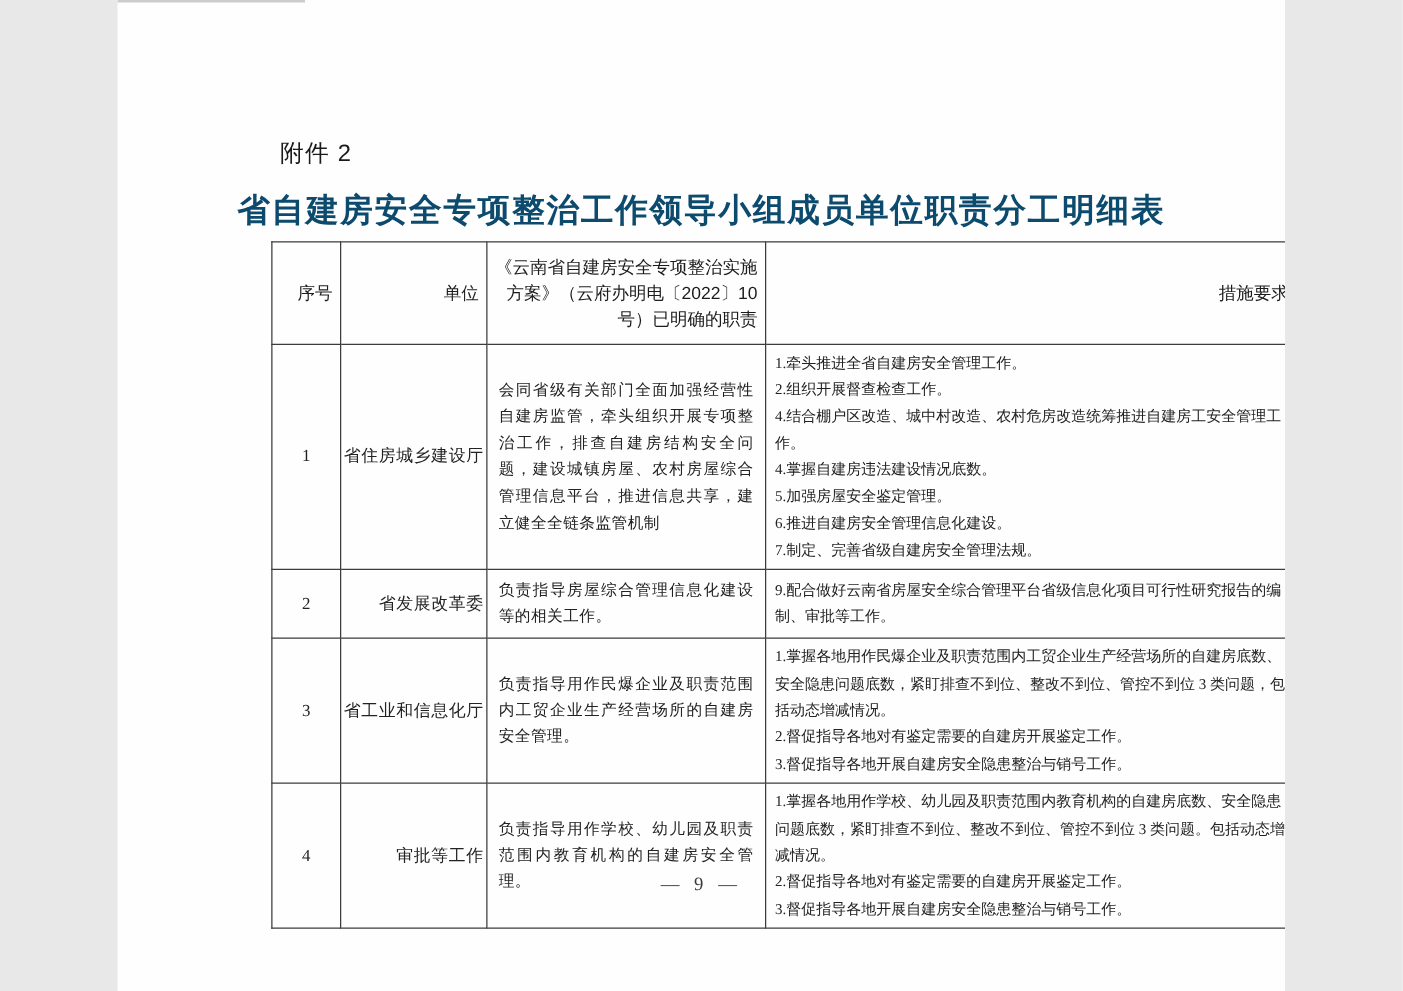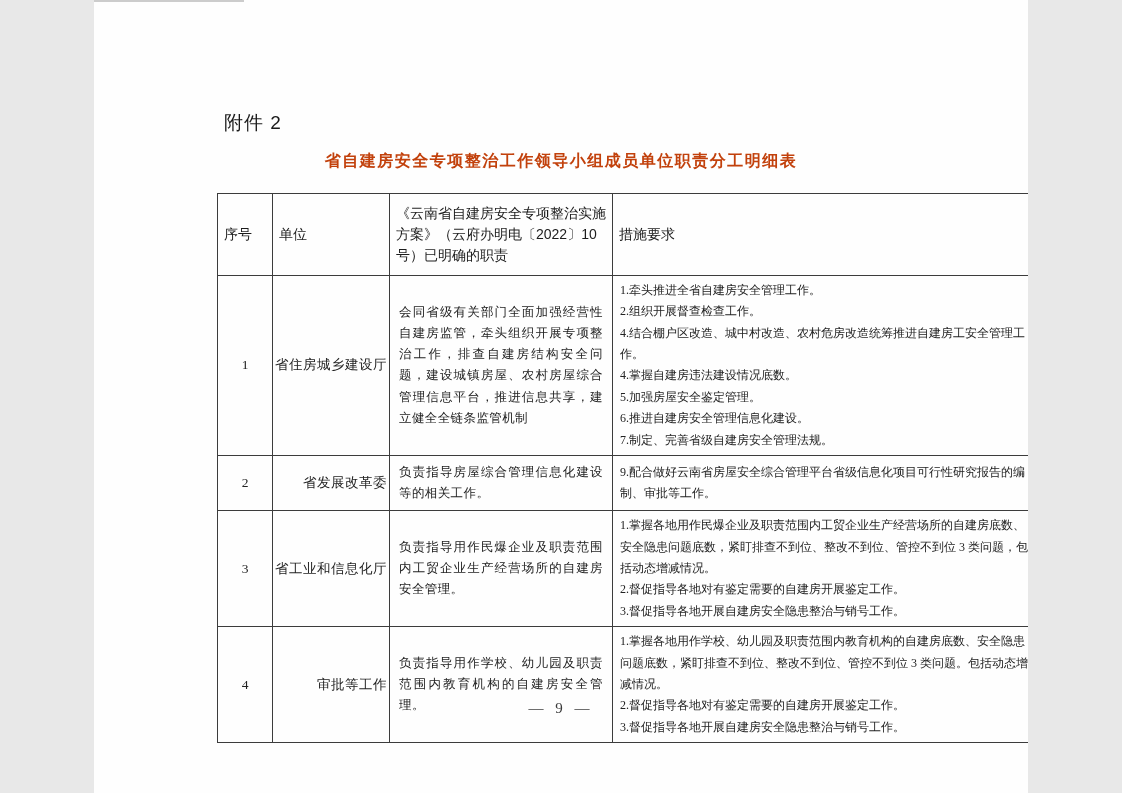--- a/index.html
+++ b/index.html
@@ -25,23 +25,23 @@
     color: #1a1a1a;
     letter-spacing: 1px;
   }
 
   .title {
     position: absolute;
     left: 0;
     top: 151px;
     width: 100%;
     text-align: center;
-    font-size: 16px;
+    font-size: 26px;
     font-weight: bold;
-    color: #c2410c;
+    color: #0c4a6e;
     letter-spacing: 1.5px;
     font-family: "Liberation Serif", "DejaVu Serif", serif;
   }
 
   table.resp {
     position: absolute;
     left: 123px;
     top: 193px;
     width: 875px;
     border-collapse: collapse;
@@ -50,21 +50,21 @@
   }
   table.resp td, table.resp th {
     border: 1.5px solid #3c3c3c;
     vertical-align: middle;
     color: #222;
   }
   table.resp th {
     font-family: "Liberation Sans", "DejaVu Sans", sans-serif;
     font-weight: 400;
     font-size: 14px;
-    text-align: left;
+    text-align: right;
     line-height: 1.5;
     padding: 4px 6px;
     color: #1c1c1c;
   }
   td.c-no {
     text-align: center;
     font-size: 13.5px;
     font-family: "Liberation Serif", "DejaVu Serif", serif;
   }
   td.c-unit {

